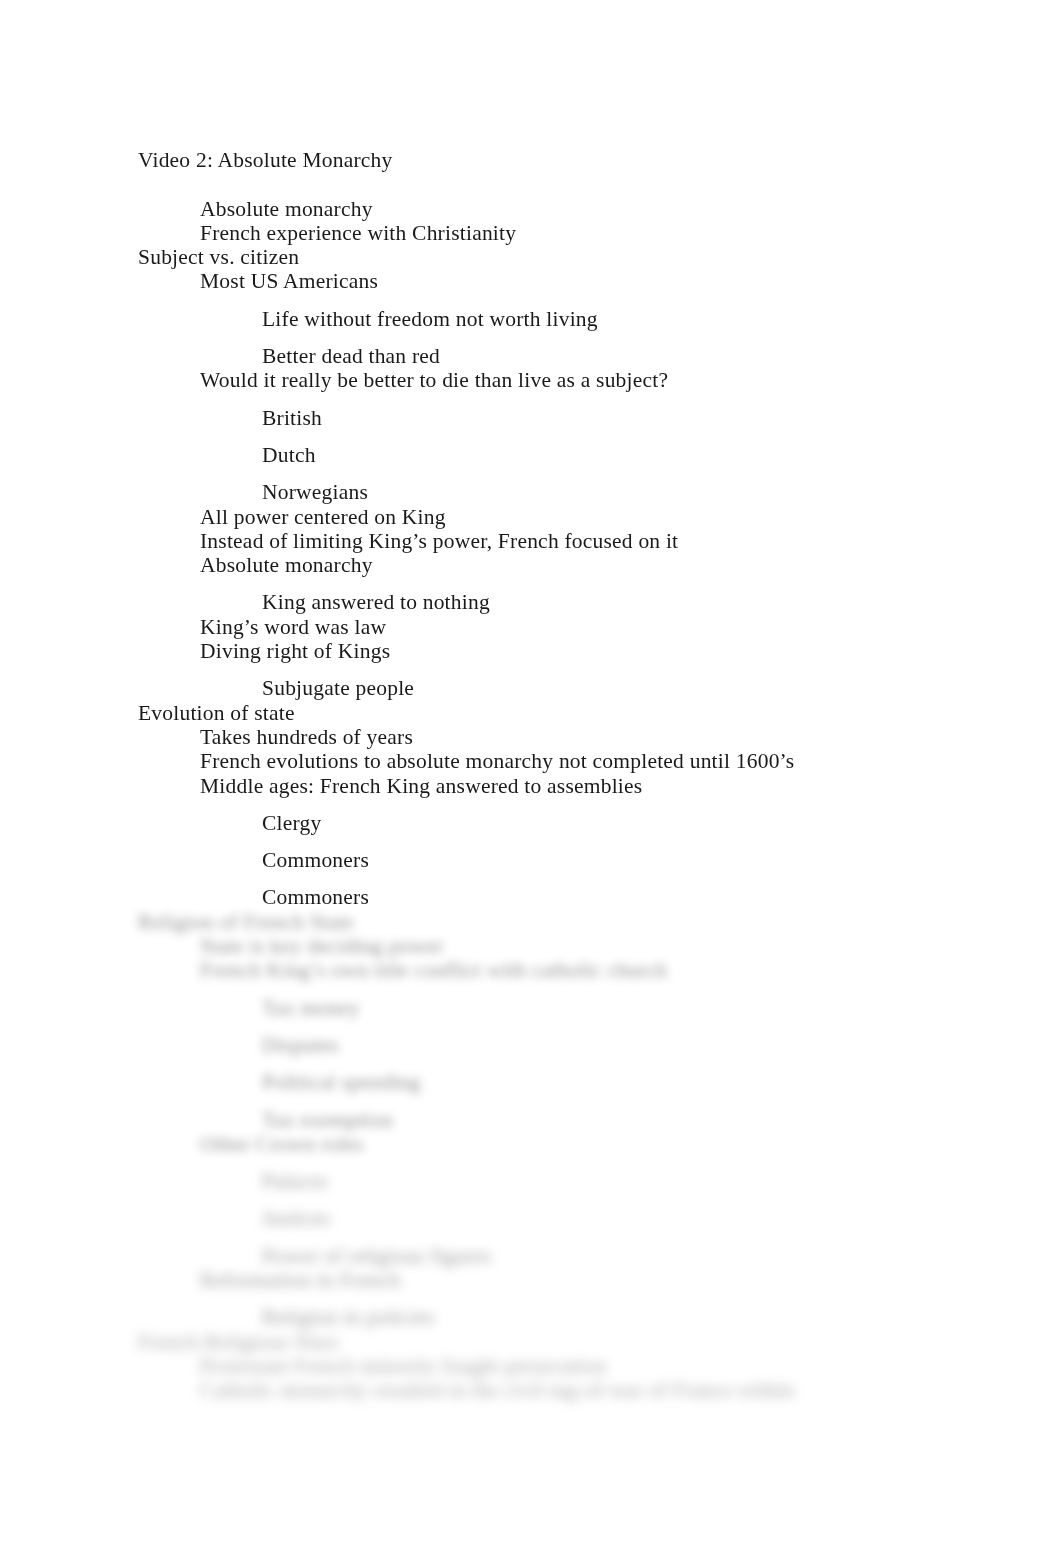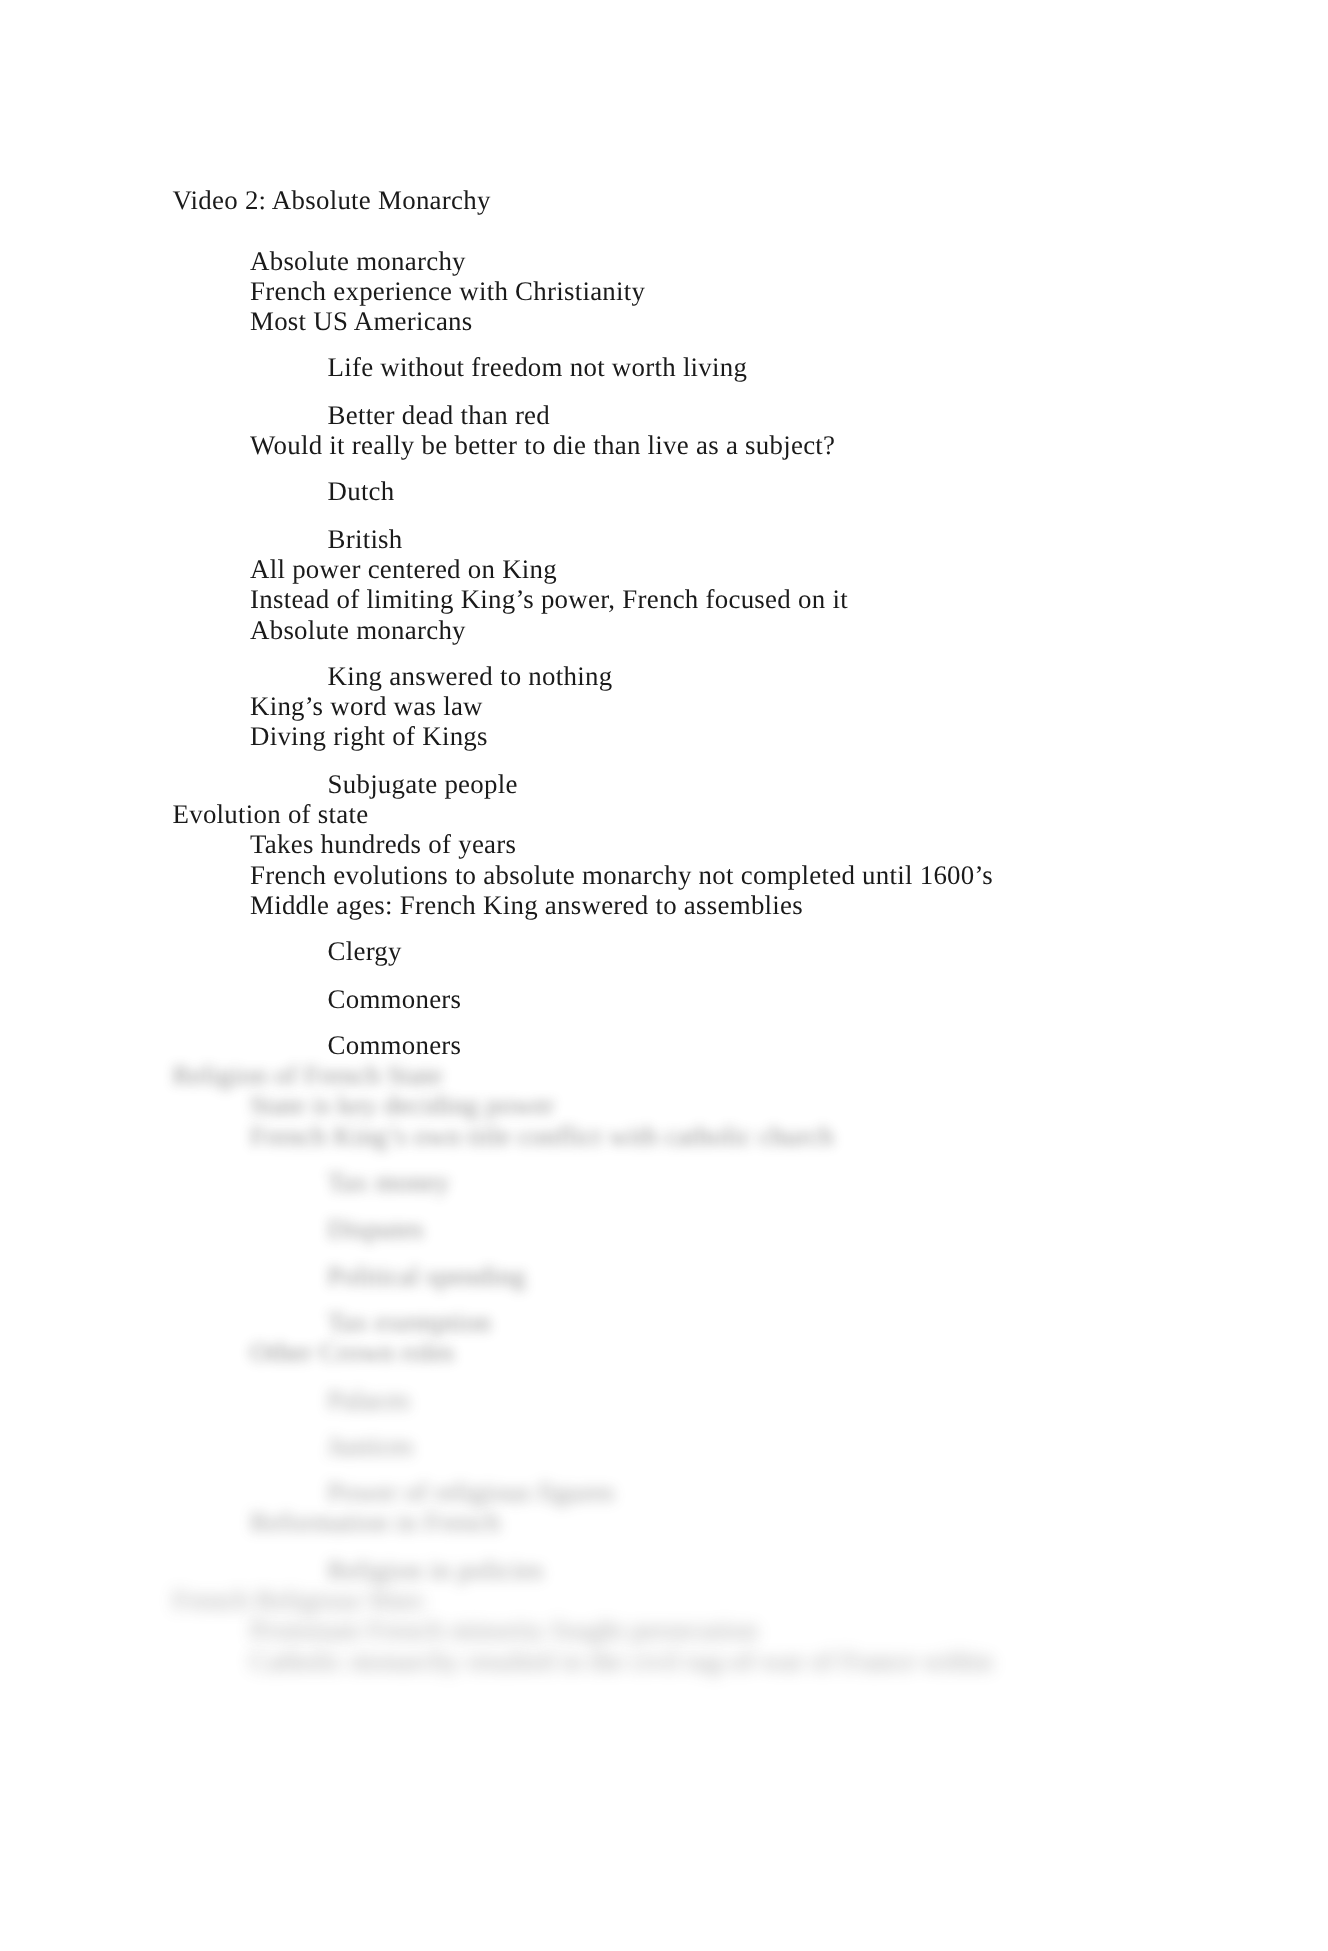--- a/index.html
+++ b/index.html
@@ -61,26 +61,28 @@
 </head>
 <body>
 
 <div id="page">
   <div id="doc-body">
 
     <div class="line lvl0">Video 2: Absolute Monarchy</div>
     <div class="line lvl0 blank"></div>
     <div class="line lvl1">Absolute monarchy</div>
     <div class="line lvl1">French experience with Christianity</div>
+    <div class="line lvl0">Subject vs. citizen</div>
     <div class="line lvl1">Most US Americans</div>
     <div class="line lvl2">Life without freedom not worth living</div>
     <div class="line lvl2">Better dead than red</div>
     <div class="line lvl1">Would it really be better to die than live as a subject?</div>
+    <div class="line lvl2">British</div>
     <div class="line lvl2">Dutch</div>
-    <div class="line lvl2">British</div>
+    <div class="line lvl2">Norwegians</div>
     <div class="line lvl1">All power centered on King</div>
     <div class="line lvl1">Instead of limiting King’s power, French focused on it</div>
     <div class="line lvl1">Absolute monarchy</div>
     <div class="line lvl2">King answered to nothing</div>
     <div class="line lvl1">King’s word was law</div>
     <div class="line lvl1">Diving right of Kings</div>
     <div class="line lvl2">Subjugate people</div>
     <div class="line lvl0">Evolution of state</div>
     <div class="line lvl1">Takes hundreds of years</div>
     <div class="line lvl1">French evolutions to absolute monarchy not completed until 1600’s</div>

